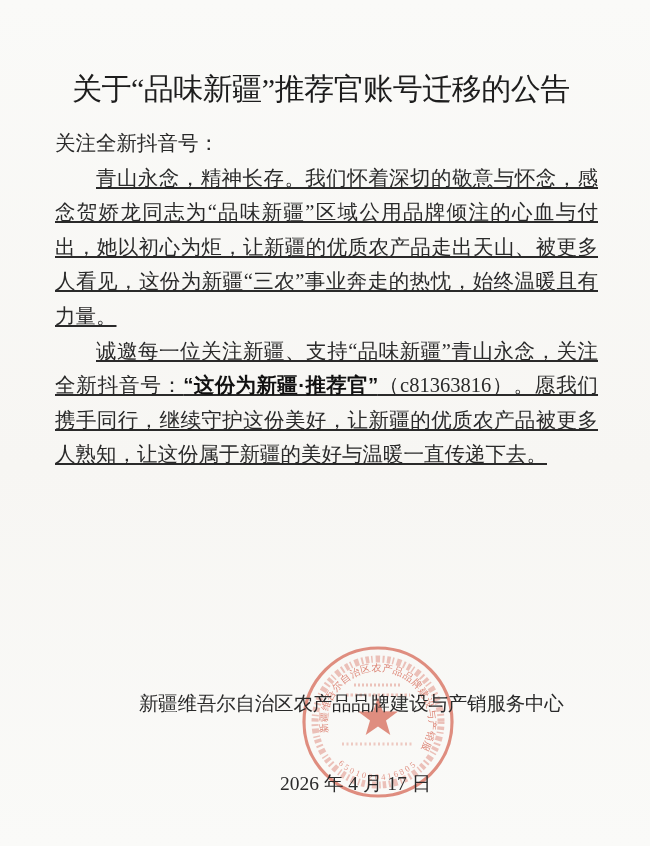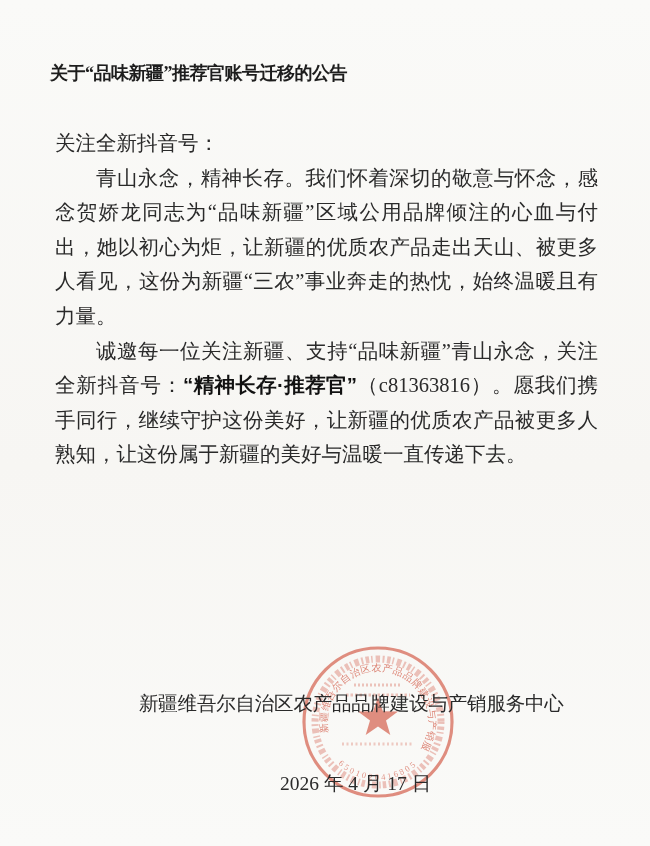--- a/index.html
+++ b/index.html
@@ -9,40 +9,40 @@
     width: 650px;
     height: 846px;
     margin: 0 auto;
     background: linear-gradient(180deg, #fafaf8 0%, #f7f6f3 55%, #fafaf8 100%);
     overflow: hidden;
     font-family: "Liberation Serif", "DejaVu Serif", serif;
     color: #262626;
   }
   .doc-title {
     position: absolute;
-    left: 50px;
+    left: 72px;
     top: 49px;
-    font-size: 18px;
-    font-weight: 700;
+    font-size: 30px;
+    font-weight: 400;
     letter-spacing: -0.5px;
     color: #1d1d1d;
     white-space: nowrap;
   }
   .content {
     position: absolute;
     left: 55px;
     top: 126px;
     width: 543px;
     font-size: 20.5px;
     line-height: 34.6px;
     text-align: justify;
     color: #2a2a2a;
   }
   .salutation { text-indent: 0; }
-  .para { margin: 0; text-indent: 2em; }
+  .para { margin: 0; text-indent: 2em; text-decoration: underline; }
   .bold-run {
     font-weight: 700;
     font-family: "Liberation Sans", "DejaVu Sans", sans-serif;
     letter-spacing: -0.5px;
     color: #111;
   }
   .signature-org {
     position: absolute;
     left: 139px;
     top: 690px;
@@ -81,21 +81,21 @@
 <body>
 
 <div class="page">
 
   <h1 class="doc-title">关于“品味新疆”推荐官账号迁移的公告</h1>
 
   <div class="content">
     <div class="salutation">关注全新抖音号：</div>
     <div>
         <p class="para"><span>青山永念，精神长存。我们怀着深切的敬意与怀念，感念贺娇龙同志为“品味新疆”区域公用品牌倾注的心血与付出，她以初心为炬，让新疆的优质农产品走出天山、被更多人看见，这份为新疆“三农”事业奔走的热忱，始终温暖且有力量。</span></p>
-        <p class="para"><span>诚邀每一位关注新疆、支持“品味新疆”青山永念，关注全新抖音号：</span><span class="bold-run">“精神长存·推荐官”</span><span>（c81363816）。愿我们携手同行，继续守护这份美好，让新疆的优质农产品被更多人熟知，让这份属于新疆的美好与温暖一直传递下去。</span></p>
+        <p class="para"><span>诚邀每一位关注新疆、支持“品味新疆”青山永念，关注全新抖音号：</span><span class="bold-run">“这份为新疆·推荐官”</span><span>（c81363816）。愿我们携手同行，继续守护这份美好，让新疆的优质农产品被更多人熟知，让这份属于新疆的美好与温暖一直传递下去。</span></p>
       </div>
   </div>
 
   <svg class="seal" viewBox="0 0 200 200" aria-hidden="true">
     <defs>
       <path id="arcTop" d="M 55.8 125.5 A 51 51 0 1 1 144.2 125.5" fill="none"></path>
       <path id="arcBottom" d="M 59 141 A 58 58 0 0 0 141 141" fill="none"></path>
     </defs>
 
     <circle cx="100" cy="100" r="74" fill="none" stroke="#d4604e" stroke-width="3.2" opacity="0.8"></circle>

